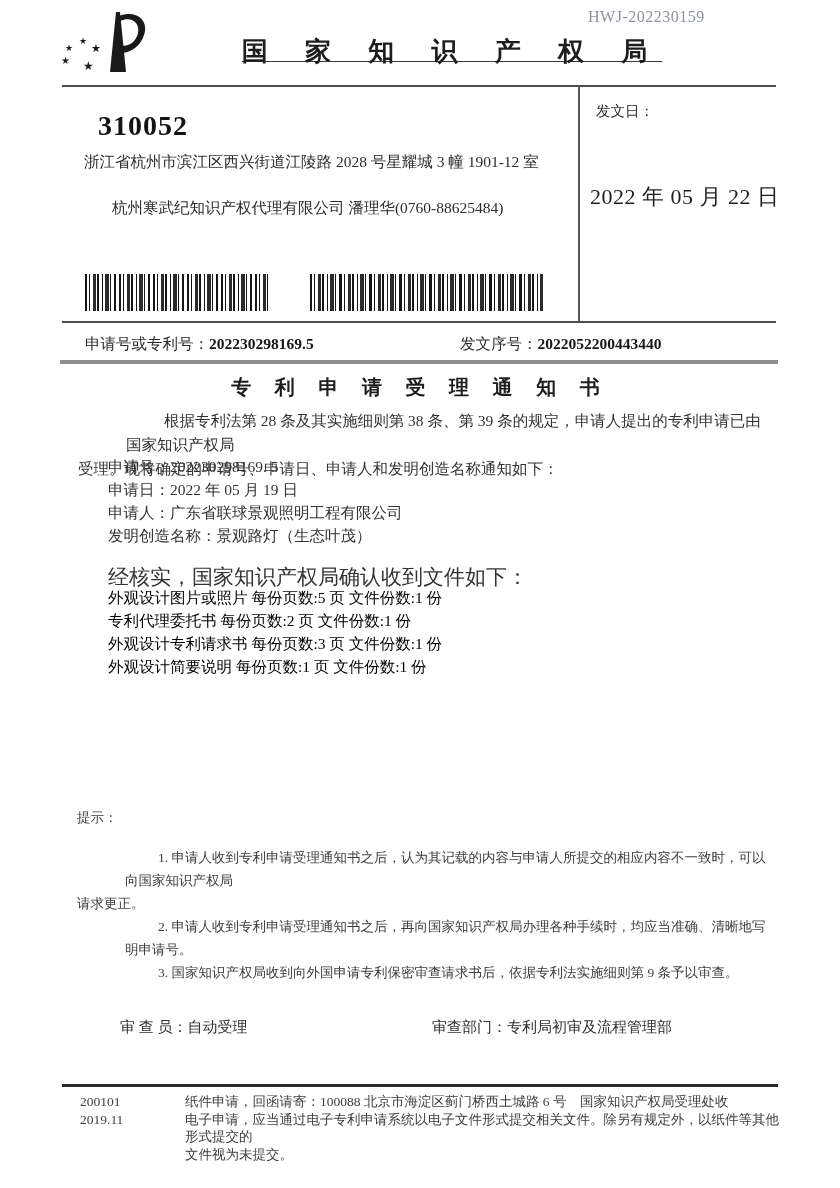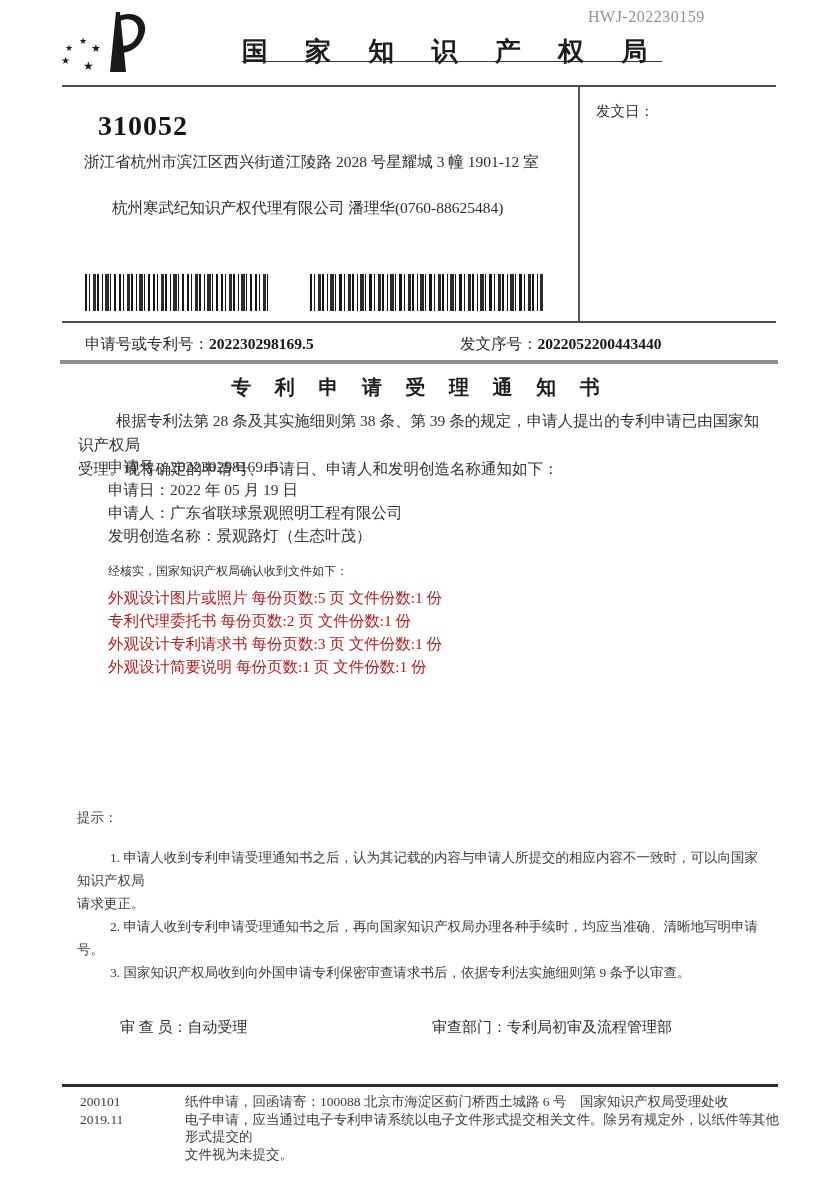--- a/index.html
+++ b/index.html
@@ -46,24 +46,24 @@
   .barcode-right{left:310px;width:233px;background-size:30px 100%;}
   .ref-row{top:334px;left:85px;width:690px;font-size:15.5px;color:#2c2c2c;}
   .ref-row .val{font-weight:bold;color:#161616;}
   .ref-serial{position:absolute;left:375px;top:0;}
   .notice-title{top:374px;left:0;width:100%;text-align:center;}
   .notice-title span{
     font-family:"Liberation Sans","DejaVu Sans",sans-serif;
     font-weight:bold;font-size:20px;color:#1d1d1d;letter-spacing:9px;text-align:center;
   }
   .intro{top:409px;left:78px;width:690px;font-size:15.5px;line-height:24px;color:#333;}
-  .indent{text-indent:2.45em;}
+  .indent{text-indent:2.45em;margin-left:48px;}
   .fields{top:455px;left:108px;font-size:15.5px;line-height:23px;color:#333;}
-  .confirm{top:563px;left:108px;font-size:12px;color:#333;text-align:right;}
-  .documents{top:586px;left:108px;font-size:15.5px;line-height:23px;color:#b91c1c;}
+  .confirm{top:563px;left:108px;font-size:21px;color:#333;text-align:right;}
+  .documents{top:586px;left:108px;font-size:15.5px;line-height:23px;color:#000000;}
   .tips{top:806px;left:77px;width:692px;font-size:13.5px;line-height:23px;color:#3d3d3d;}
   .tips .head{margin-bottom:17px;}
   .signoff{top:1018px;left:0;width:100%;font-size:15px;color:#2f2f2f;}
   .examiner{position:absolute;left:120px;top:0;}
   .department{position:absolute;left:432px;top:0;}
   .f-line{top:1084px;left:62px;width:716px;height:3px;background:#2b2b2b;}
   .footer{top:1093px;left:80px;width:700px;font-size:13.5px;line-height:17.5px;color:#3d3d3d;}
   .footer .frow{display:flex;}
   .footer .fcode{width:105px;flex:0 0 105px;}
   .footer .ftext{flex:1;}
@@ -91,20 +91,21 @@
   </div>
 
   <div class="abs hline h1"></div>
   <div class="abs vline"></div>
 
   <div class="abs postcode">310052</div>
   <div class="abs addr1">浙江省杭州市滨江区西兴街道江陵路 2028 号星耀城 3 幢 1901-12 室</div>
   <div class="abs addr2">杭州寒武纪知识产权代理有限公司  潘理华(0760-88625484)</div>
 
   <div class="abs dispatch-label">发文日：</div>
+  <div class="abs dispatch-date">2022 年 05 月 22 日</div>
 
   <div class="abs barcode barcode-left"></div>
   <div class="abs barcode barcode-right"></div>
 
   <div class="abs hline h2"></div>
 
   <div class="abs ref-row">
     <span>申请号或专利号：</span><span class="val">202230298169.5</span>
     <span class="ref-serial">
       <span>发文序号：</span><span class="val">2022052200443440</span>

